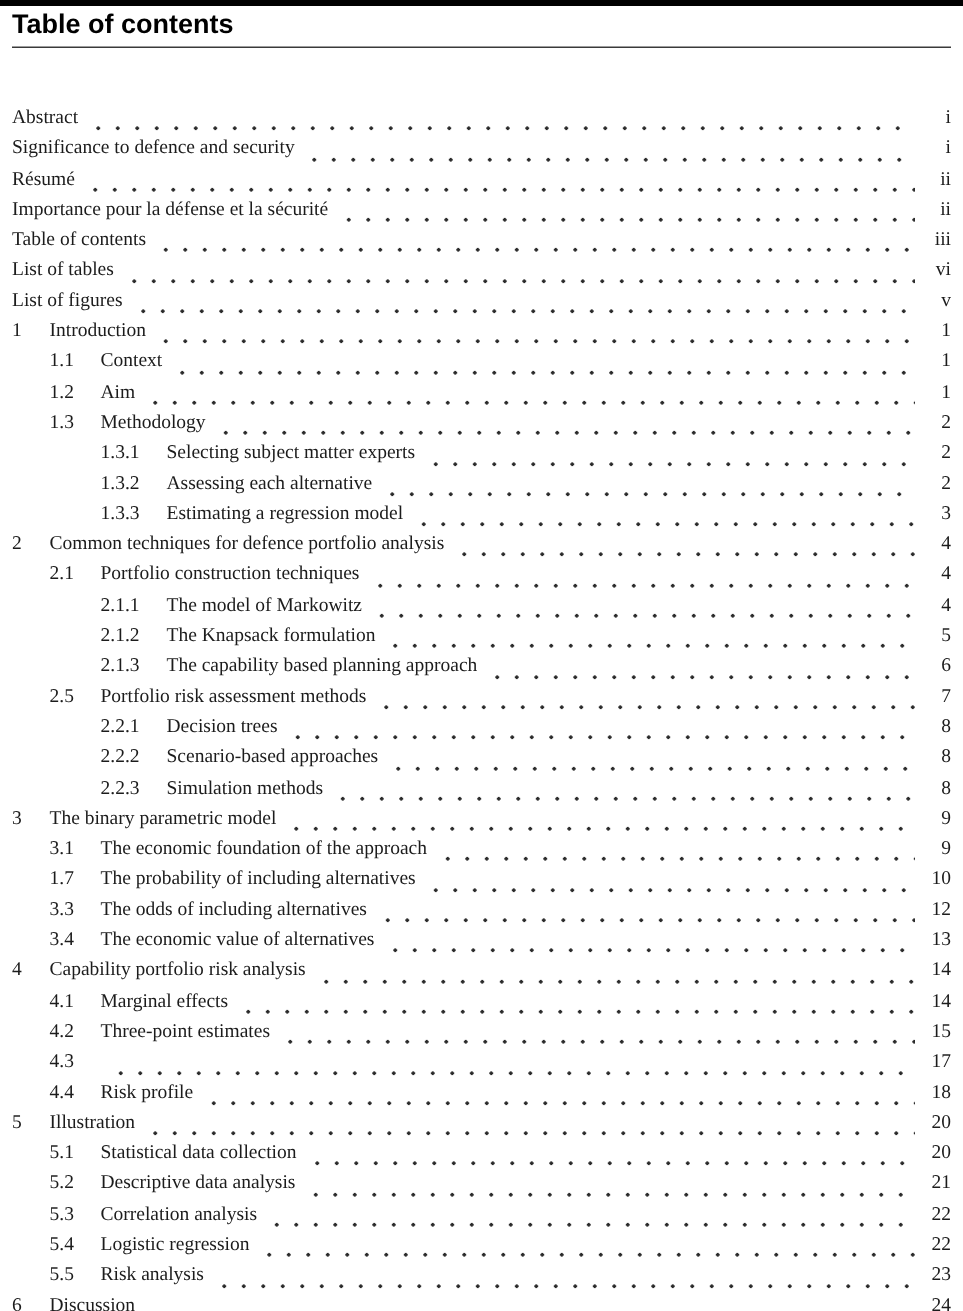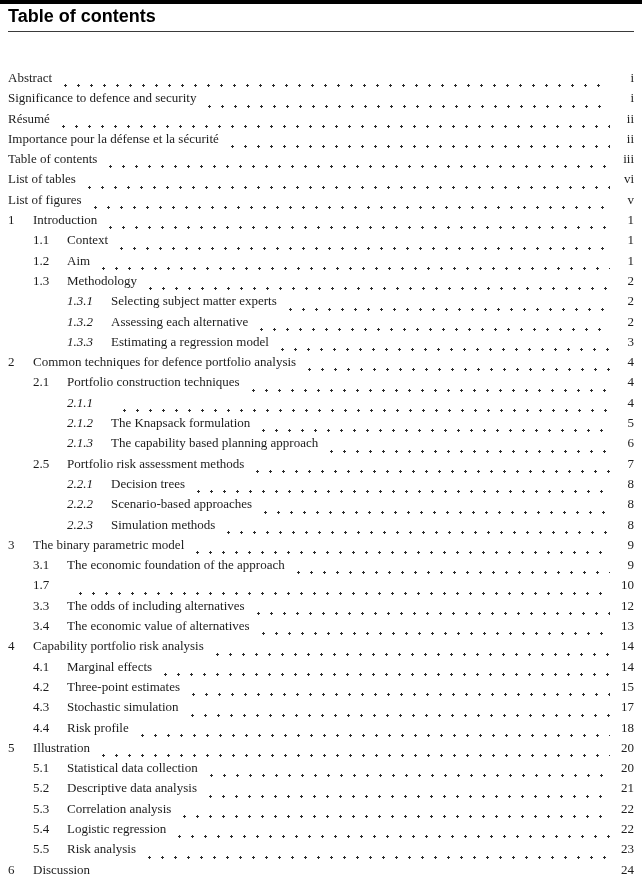--- a/index.html
+++ b/index.html
@@ -40,21 +40,21 @@
     white-space: nowrap;
   }
   .num {
     flex: 0 0 auto;
     display: inline-block;
   }
   .lvl0 .num { min-width: 25px; }
   .lvl1 { padding-left: 25px; }
   .lvl1 .num { min-width: 34px; }
   .lvl2 { padding-left: 59px; }
-  .lvl2 .num { min-width: 44px; font-style: italic; }
+  .lvl2 .num { min-width: 44px; }
   .lbl { flex: 0 0 auto; }
   .leader {
     flex: 1 1 auto;
     display: inline-block;
     height: 0.7em;
     margin: 0 8px 0 7px;
     background-image: radial-gradient(circle, #2a2a2a 1.05px, rgba(0,0,0,0) 1.25px);
     background-size: 13px 5px;
     background-repeat: repeat-x;
     background-position: left bottom;
@@ -163,20 +163,21 @@
     <span class="page-num">4</span>
   </div>
       <div class="row lvl1">
     <span class="num">2.1</span>
     <span class="lbl">Portfolio construction techniques</span>
     <span class="leader"></span>
     <span class="page-num">4</span>
   </div>
       <div class="row lvl2">
     <span class="num">2.1.1</span>
+    <span class="lbl">The model of Markowitz</span>
     <span class="leader"></span>
     <span class="page-num">4</span>
   </div>
       <div class="row lvl2">
     <span class="num">2.1.2</span>
     <span class="lbl">The Knapsack formulation</span>
     <span class="leader"></span>
     <span class="page-num">5</span>
   </div>
       <div class="row lvl2">
@@ -216,20 +217,21 @@
     <span class="page-num">9</span>
   </div>
       <div class="row lvl1">
     <span class="num">3.1</span>
     <span class="lbl">The economic foundation of the approach</span>
     <span class="leader"></span>
     <span class="page-num">9</span>
   </div>
       <div class="row lvl1">
     <span class="num">1.7</span>
+    <span class="lbl">The probability of including alternatives</span>
     <span class="leader"></span>
     <span class="page-num">10</span>
   </div>
       <div class="row lvl1">
     <span class="num">3.3</span>
     <span class="lbl">The odds of including alternatives</span>
     <span class="leader"></span>
     <span class="page-num">12</span>
   </div>
       <div class="row lvl1">
@@ -251,21 +253,20 @@
     <span class="page-num">14</span>
   </div>
       <div class="row lvl1">
     <span class="num">4.2</span>
     <span class="lbl">Three-point estimates</span>
     <span class="leader"></span>
     <span class="page-num">15</span>
   </div>
       <div class="row lvl1">
     <span class="num">4.3</span>
-    <span class="lbl">Stochastic simulation</span>
     <span class="leader"></span>
     <span class="page-num">17</span>
   </div>
       <div class="row lvl1">
     <span class="num">4.4</span>
     <span class="lbl">Risk profile</span>
     <span class="leader"></span>
     <span class="page-num">18</span>
   </div>
       <div class="row lvl0">

